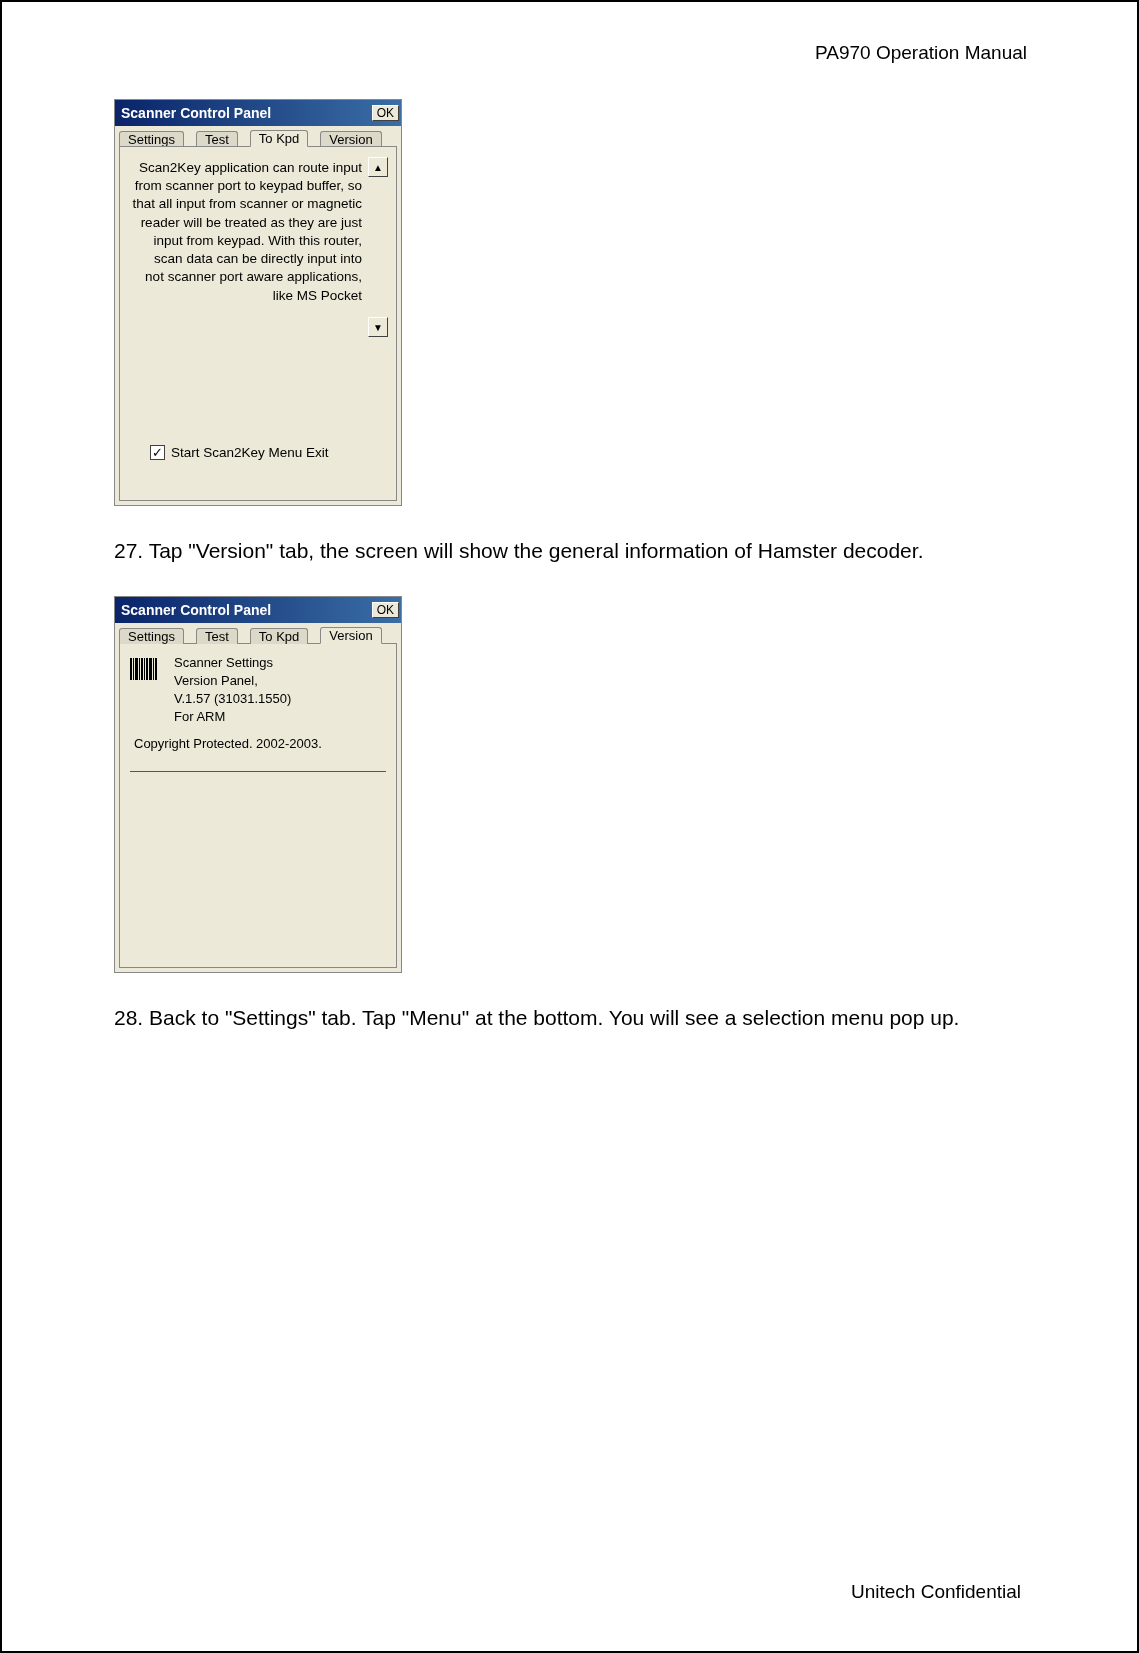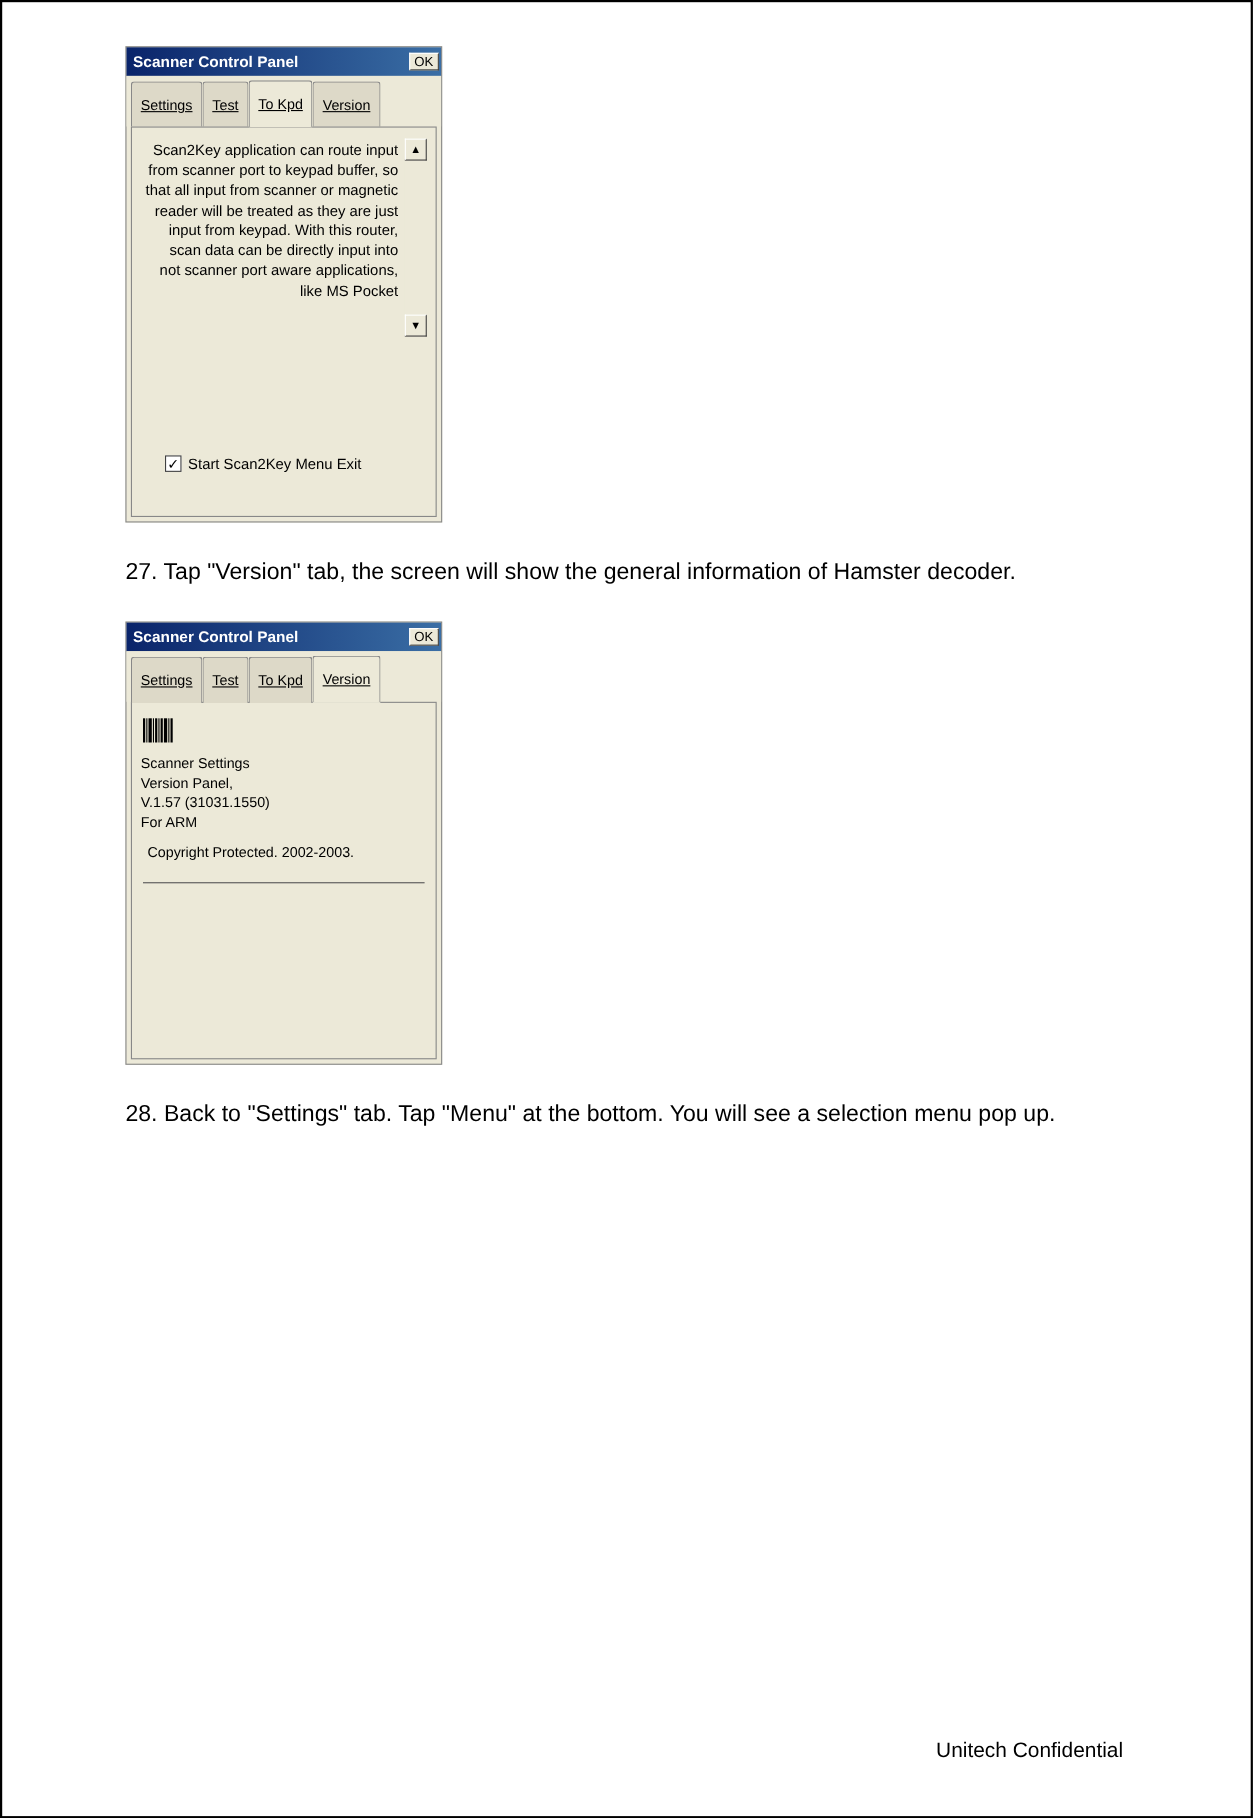--- a/index.html
+++ b/index.html
@@ -65,28 +65,27 @@
     line-height: 1;
     text-align: center;
   }
   .tab-row {
     display: flex;
     padding: 4px 4px 0 4px;
     background: #ece9d8;
     font-size: 13px;
   }
   .tab {
-    padding: 13px 8px;
+    padding: 0 8px;
     border: 1px solid #888;
     border-bottom: none;
     background: #ece9d8;
-    margin-right: 0px;
+    margin-right: 12px;
     border-radius: 3px 3px 0 0;
     position: relative;
-    text-decoration: underline;
   }
   .tab.inactive {
     background: #ddd9c8;
     top: 1px;
   }
   .tab.active {
     background: #ece9d8;
     z-index: 2;
     border-bottom: 1px solid #ece9d8;
     margin-bottom: -1px;
@@ -149,21 +148,21 @@
     background: #fff;
     border: 1px solid #404040;
     display: inline-flex;
     align-items: center;
     justify-content: center;
     font-size: 13px;
     line-height: 1;
   }
   
   .p2-body { height: 325px; }
-  .p2-row { display: flex; gap: 10px; flex-direction: column; }
+  .p2-row { display: flex; gap: 10px; }
   .barcode-icon {
     width: 34px;
     height: 24px;
     display: flex;
     gap: 1px;
     align-items: flex-end;
     margin-top: 2px;
     margin-left: 2px;
   }
   .barcode-icon span {
@@ -191,20 +190,21 @@
     margin-left: 18px;
   }
   .panel1-wrap { margin-bottom: 12px; }
   .panel2-wrap { margin-bottom: 12px; }
 </style>
 </head>
 <body>
 
 <div class="page">
 
+  <div class="header-right">PA970 Operation Manual</div>
 
   <div class="panel1-wrap">
     <div class="ce-panel">
       <div class="ce-titlebar">
         <span>Scanner Control Panel</span>
         <span class="ok-btn">OK</span>
       </div>
       <div class="tab-row">
         <div class="tab inactive">Settings</div>
         <div class="tab inactive">Test</div>

